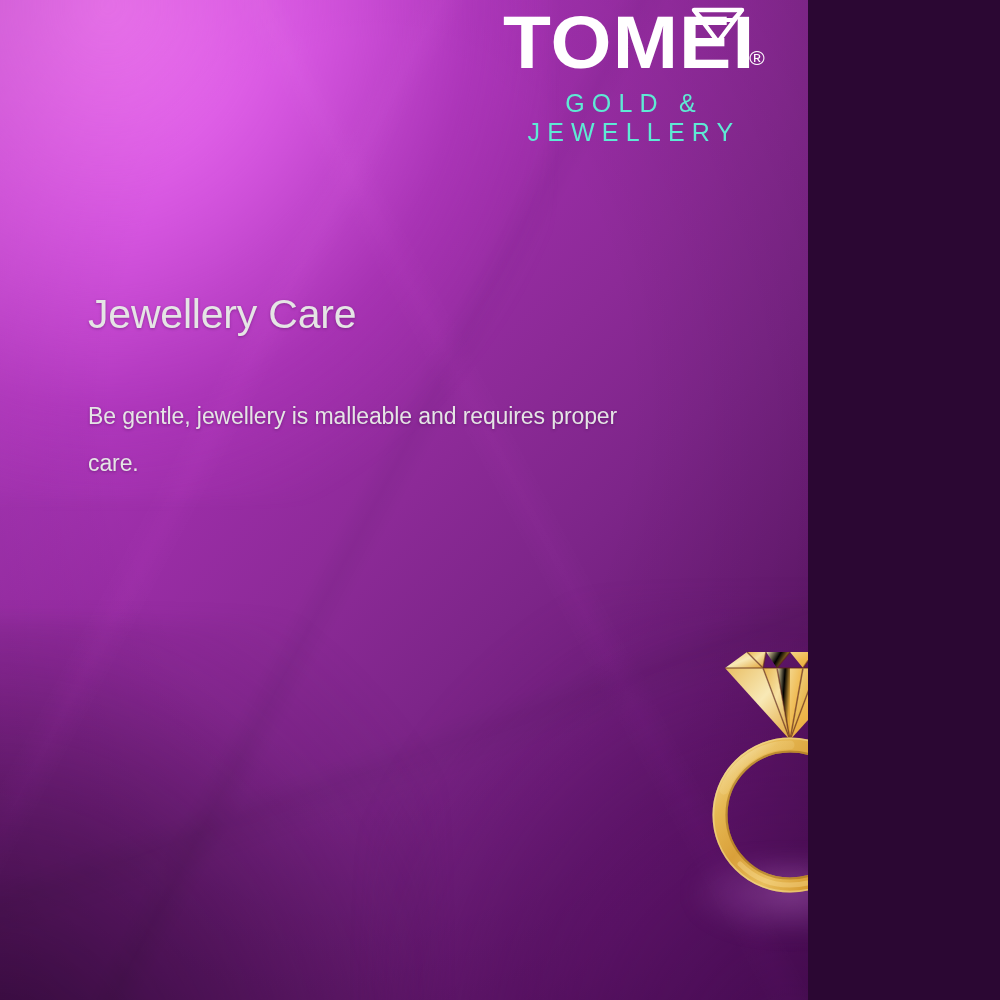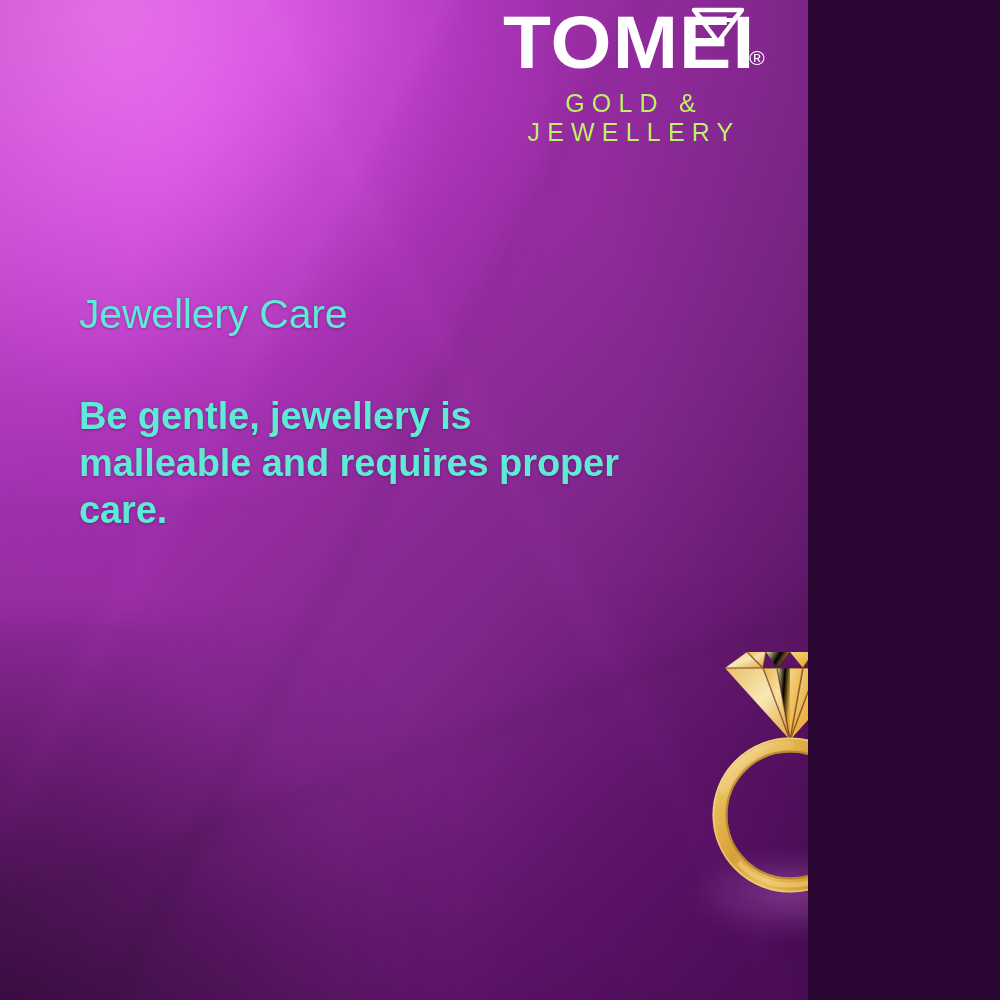--- a/index.html
+++ b/index.html
@@ -127,43 +127,43 @@
     margin-left: 8px;
     display: inline-block;
     color: #ffffff;
   }
   .logo-sub {
     display: block;
     margin-top: 9px;
     font-size: 25px;
     font-weight: normal;
     letter-spacing: 7.2px;
-    color: #bef264;
+    color: #5eead4;
     padding-left: 6px;
   }
 
   
   .copy {
     position: absolute;
-    left: 79px;
+    left: 88px;
     top: 292px;
     width: 560px;
-    color: #5eead4;
+    color: #e5e5e5;
   }
   .headline {
     font-size: 41px;
     font-weight: normal;
     line-height: 1.1;
     letter-spacing: -0.2px;
     margin: 0 0 56px 0;
     text-shadow: 0 1px 3px rgba(60,5,70,0.35);
   }
   .para {
-    font-size: 38px;
-    font-weight: bold;
+    font-size: 23px;
+    font-weight: normal;
     line-height: 47px;
     letter-spacing: -0.1px;
     margin: 0 0 45px 0;
     text-shadow: 0 1px 3px rgba(60,5,70,0.40);
   }
   .para:last-child { margin-bottom: 0; }
 
   
   .ring-art {
     position: absolute;

